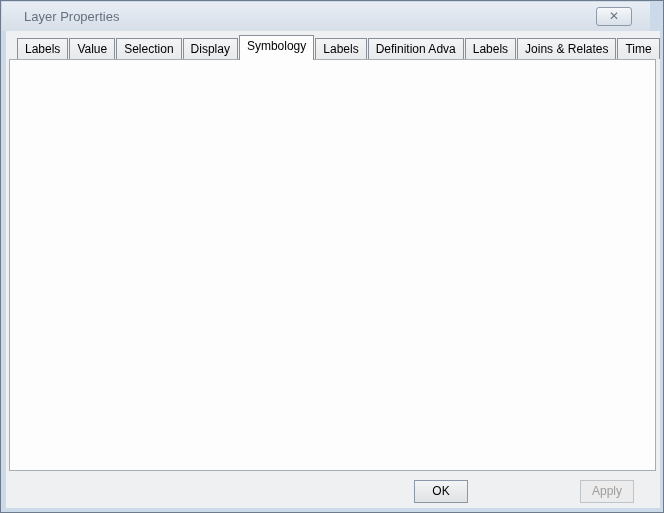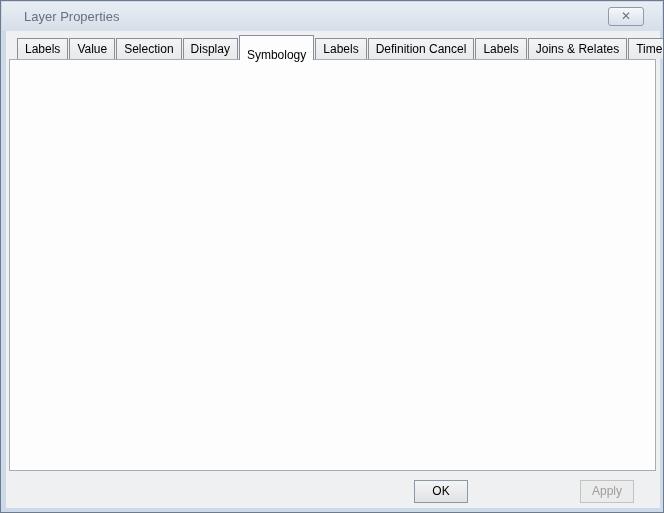--- a/index.html
+++ b/index.html
@@ -1,35 +1,35 @@
 <!DOCTYPE html>
 <html><head>
 <meta charset="utf-8">
 <style>
   * { margin:0; padding:0; box-sizing:border-box; }
   html,body { width:664px; height:513px; }
   body { font-family:"Liberation Sans","DejaVu Sans",sans-serif; font-size:12px; color:#000; }
 
   .dialog { position:absolute; left:0; top:0; width:664px; height:513px;
             background:#ccd9e8; border:1px solid #6e7b8c; overflow:hidden; }
-  .titlebar { position:absolute; left:1px; top:1px; right:1px; height:29px;
+  .titlebar { position:absolute; left:1px; top:1px; right:13px; height:29px;
               background:linear-gradient(#e9eef5,#d6dee8); }
   .title-text { position:absolute; left:22px; top:7px; font-size:13px; color:#66707f; }
   .close-btn { position:absolute; right:18px; top:5px; width:36px; height:19px;
                border:1px solid #8d9aa9; border-radius:3px;
                background:linear-gradient(#f6f8fa,#d9e0e9); text-align:center;
                line-height:17px; font-size:12px; font-weight:bold; color:#6b7585; cursor:default; }
   .dialog-body { position:absolute; left:5px; top:30px; width:654px; height:477px;
                  background:#eef0f2; }
 
   
   .tabstrip { position:absolute; left:16px; top:37px; height:21px; display:flex; z-index:2; }
   .tab { border:1px solid #898f98; border-bottom:none; background:linear-gradient(#f3f4f5,#e7e9eb);
          padding:3px 7px 0 7px; margin-right:1px; height:21px; white-space:nowrap; cursor:default; }
-  .tab.active { position:relative; top:-3px; height:25px; padding-top:12px; background:#fdfdfe; z-index:4; }
+  .tab.active { position:relative; top:-3px; height:25px; padding-top:3px; background:#fdfdfe; z-index:4; }
 
   
   .page { position:absolute; left:8px; top:58px; width:647px; height:412px;
           background:#fdfdfe; border:1px solid #a6adb5; z-index:1; }
 
   .show-label { position:absolute; left:14px; top:60px; }
 
   
   .tree { position:absolute; left:14px; top:73px; width:132px; height:201px;
           background:#fff; border:1px solid #7f8488; overflow:hidden; white-space:nowrap; }
@@ -125,21 +125,21 @@
 
   <div class="dialog-body"></div>
 
   <div class="tabstrip">
     <div class="tab">Labels</div>
     <div class="tab">Value</div>
     <div class="tab">Selection</div>
     <div class="tab">Display</div>
     <div class="tab active">Symbology</div>
     <div class="tab">Labels</div>
-    <div class="tab">Definition Cancel</div>
+    <div class="tab">Definition Adva</div>
     <div class="tab">Labels</div>
     <div class="tab">Joins &amp; Relates</div>
     <div class="tab">Time</div>
 
   </div>
 
   <div class="page"></div>
 
   <div class="show-label">Show:</div>
 

